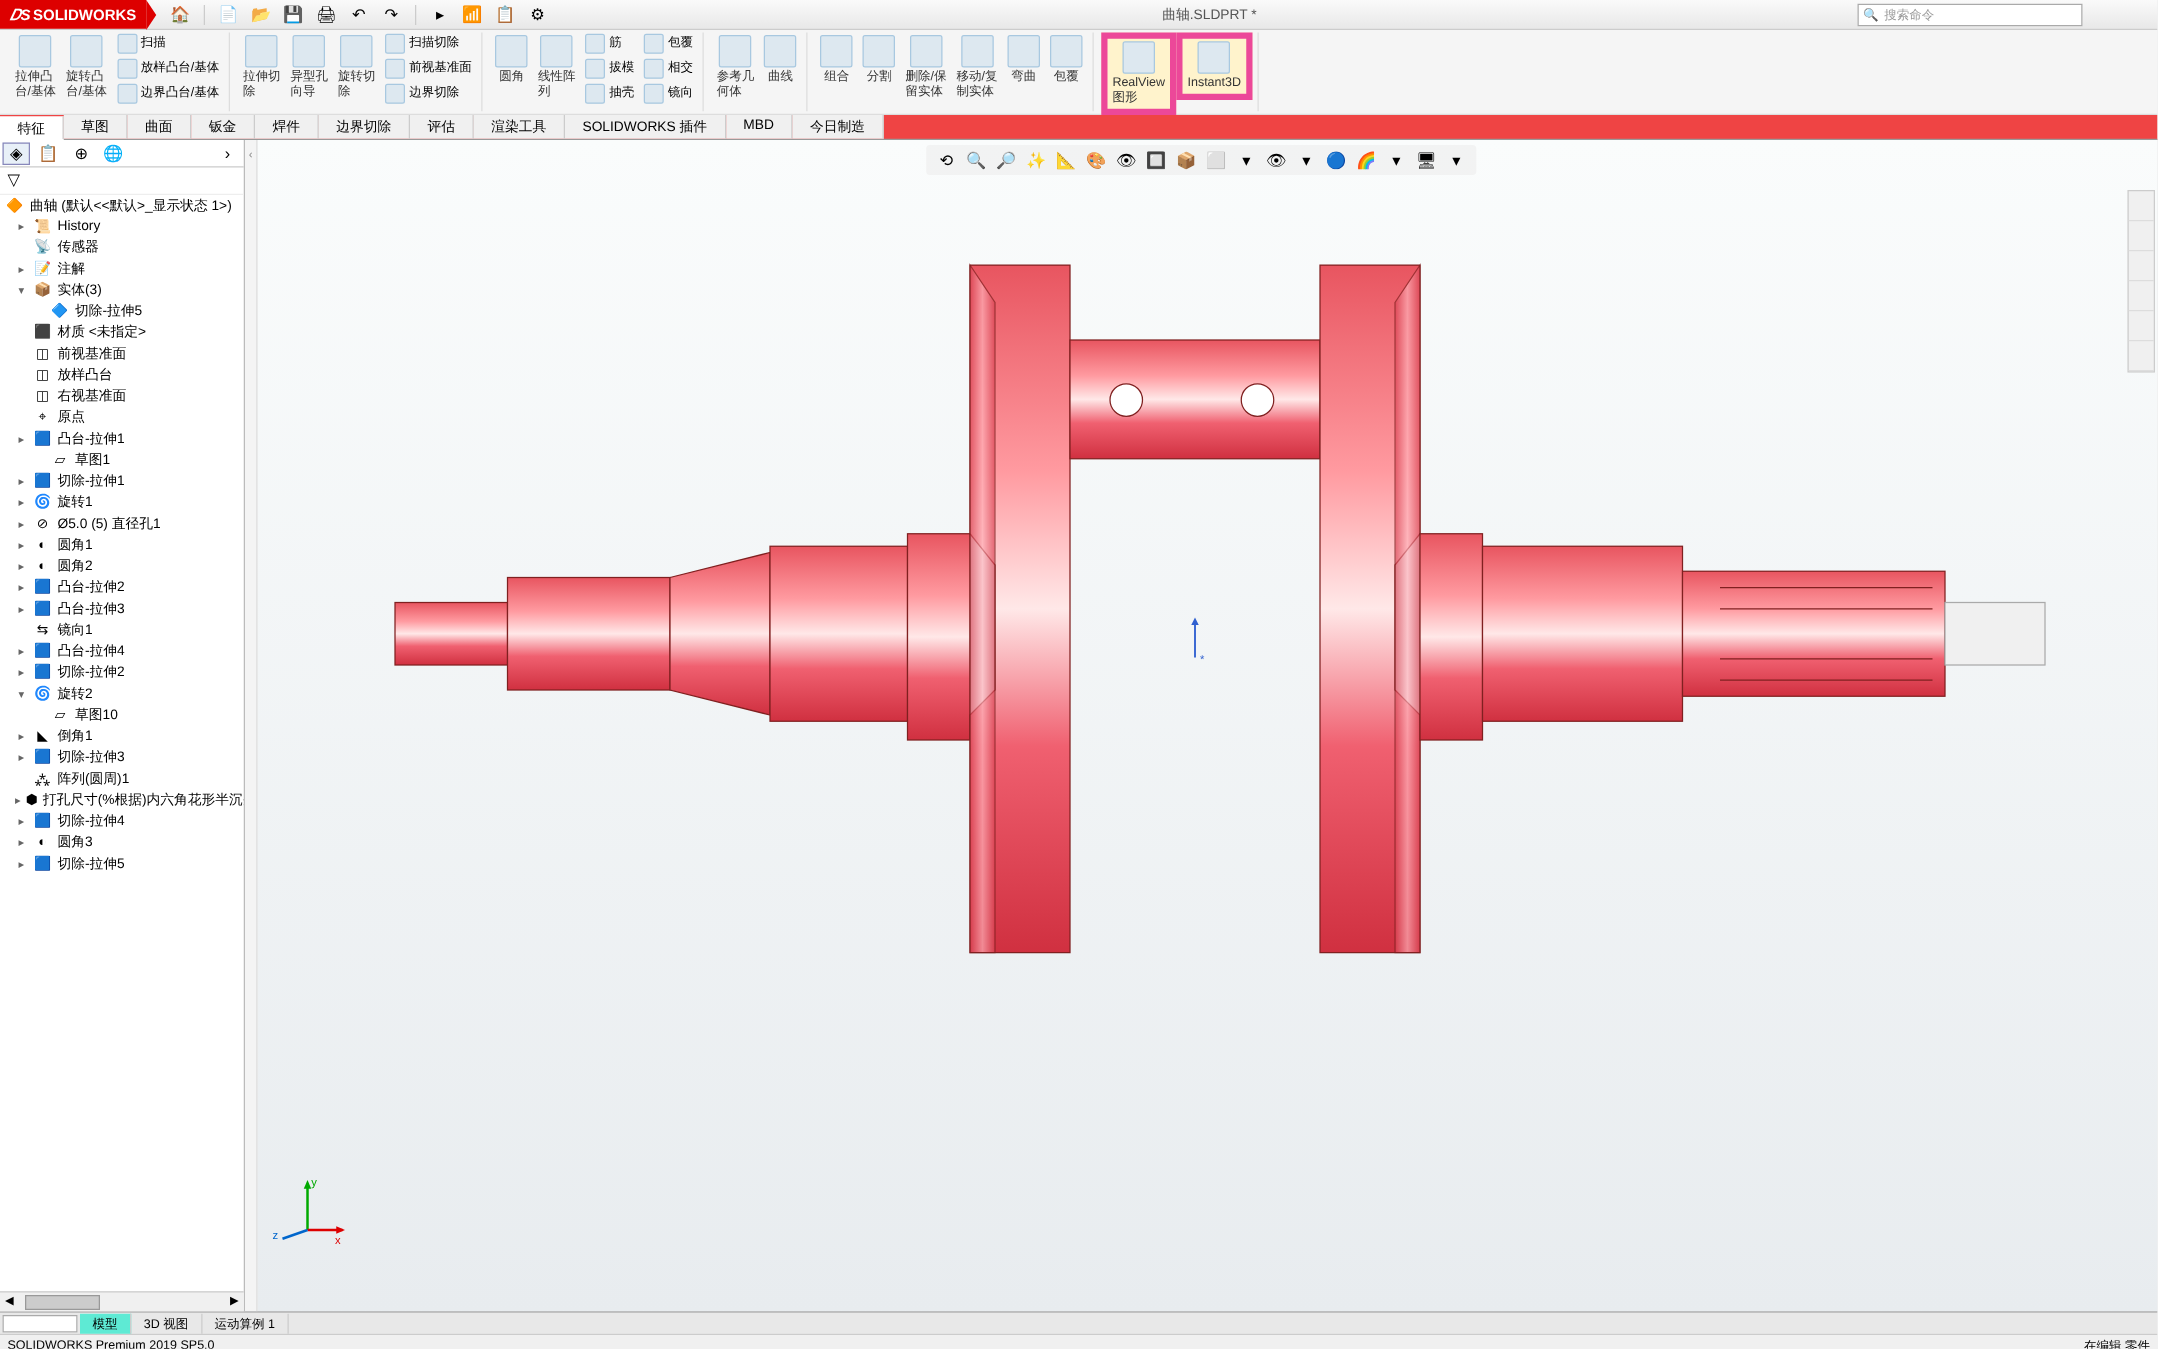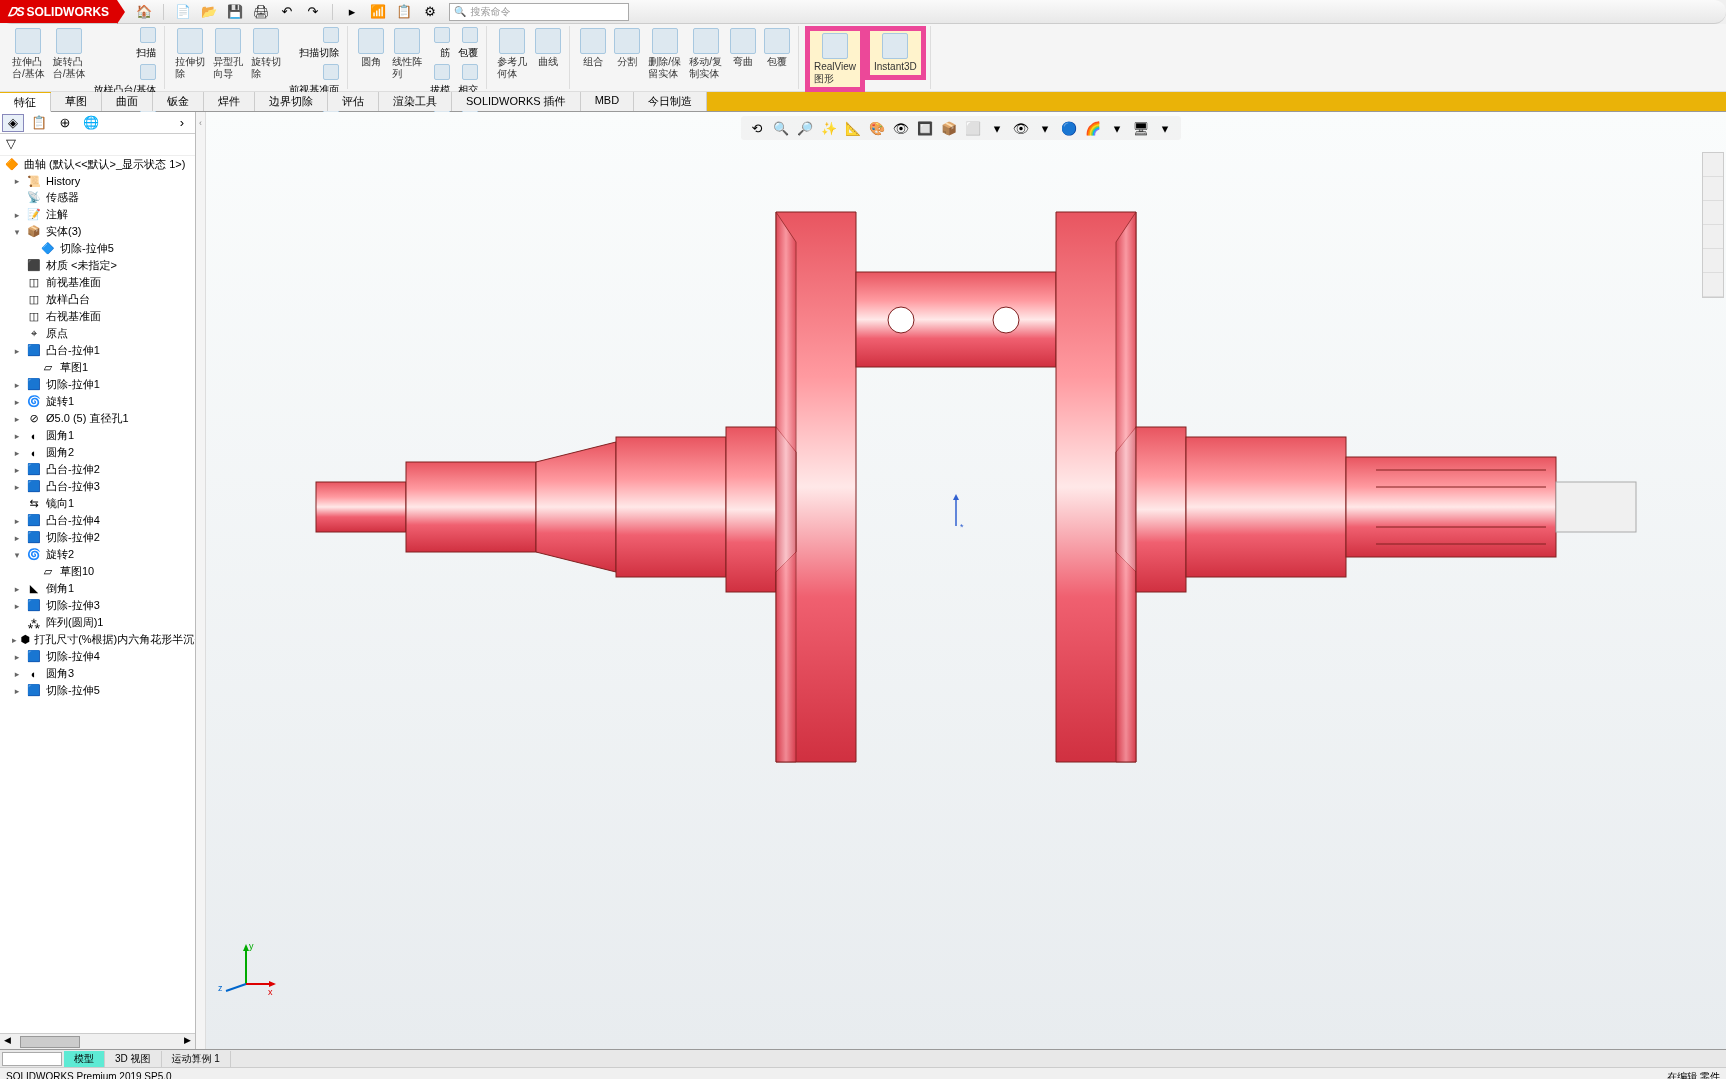--- a/index.html
+++ b/index.html
@@ -1,41 +1,41 @@
 <!DOCTYPE html>
 <html><head>
 <meta charset="utf-8">
 <style>
 * { margin: 0; padding: 0; box-sizing: border-box; font-family: "Microsoft YaHei", Arial, sans-serif; }
 body { width: 1726px; height: 1079px; background: #f0f0f0; overflow: hidden; font-size: 11px; }
 
 
-.title-bar { height: 24px; background: linear-gradient(#fafafa,#e8e8e8); display: flex; align-items: center; border-bottom: 1px solid #ccc; border-radius: 12px; }
+.title-bar { height: 24px; background: linear-gradient(#fafafa,#e8e8e8); display: flex; align-items: center; border-bottom: 1px solid #ccc; }
 .logo { background: #d00; color: #fff; font-weight: bold; padding: 2px 8px; font-size: 12px; display: flex; align-items: center; height: 100%; }
 .logo-arrow { width: 0; height: 0; border-top: 12px solid transparent; border-bottom: 12px solid transparent; border-left: 8px solid #d00; }
 .qat { display: flex; gap: 8px; padding: 0 10px; align-items: center; }
 .qat-btn { width: 18px; height: 18px; display: inline-flex; align-items: center; justify-content: center; cursor: pointer; font-size: 13px; }
 .qat-sep { width: 1px; height: 16px; background: #ccc; margin: 0 2px; }
 .doc-title { flex: 1; text-align: center; font-size: 11px; color: #555; }
 .search-box { width: 180px; height: 18px; border: 1px solid #aaa; background: #fff; font-size: 10px; padding: 0 4px; color: #999; display: flex; align-items: center; }
 .title-spacer { width: 60px; }
 
 
 .ribbon { height: 68px; background: #f5f5f5; border-bottom: 1px solid #ddd; display: flex; padding: 2px 4px; gap: 2px; }
 .rgroup { display: flex; border-right: 1px solid #ddd; padding: 0 4px; align-items: flex-start; }
 .rbtn { display: flex; flex-direction: column; align-items: center; justify-content: flex-start; padding: 2px 4px; cursor: pointer; min-width: 30px; }
 .ricon { width: 26px; height: 26px; background: #dde8f0; border: 1px solid #a8c8e0; border-radius: 2px; margin-bottom: 2px; display: flex; align-items: center; justify-content: center; font-size: 14px; }
 .rlabel { font-size: 10px; text-align: left; line-height: 12px; color: #333; white-space: pre; }
-.rbtn-sm { display: flex; align-items: flex-end; padding: 1px 4px; cursor: pointer; font-size: 10px; gap: 3px; flex-direction: column; }
+.rbtn-sm { display: flex; align-items: flex-start; padding: 1px 4px; cursor: pointer; font-size: 10px; gap: 3px; }
 .ricon-sm { width: 16px; height: 16px; background: #dde8f0; border: 1px solid #a8c8e0; border-radius: 2px; }
 .rcol { display: flex; flex-direction: column; justify-content: center; gap: 2px; }
 .rbtn-lit { background: #fff3cc; border: 5px solid #ec4899; }
 
 
-.tabs { height: 20px; background: #eab308; display: flex; border-bottom: 1px solid #999; }
+.tabs { height: 20px; background: #ef4444; display: flex; border-bottom: 1px solid #999; }
 .tab { padding: 2px 14px; font-size: 11px; border-right: 1px solid #ccc; cursor: pointer; background: #f0f0f0; }
 .tab.active { background: #fff; border-bottom: 1px solid #fff; position: relative; top: 1px; }
 
 
 .main { display: flex; height: 937px; }
 .feature-panel { width: 196px; background: #fff; border-right: 1px solid #bbb; display: flex; flex-direction: column; }
 .fp-tabs { height: 22px; display: flex; border-bottom: 1px solid #ccc; align-items: center; padding: 0 2px; gap: 4px; }
 .fp-tab { width: 22px; height: 18px; display: flex; align-items: center; justify-content: center; cursor: pointer; font-size: 13px; }
 .fp-tab.active { background: #e8f0f8; border: 1px solid #88b; }
 .fp-filter { height: 22px; border-bottom: 1px solid #eee; padding: 2px 6px; font-size: 13px; }
@@ -85,20 +85,21 @@
       <span class="qat-btn">💾</span>
       <span class="qat-btn">🖨</span>
       <span class="qat-btn">↶</span>
       <span class="qat-btn">↷</span>
       <span class="qat-sep"></span>
       <span class="qat-btn">▸</span>
       <span class="qat-btn">📶</span>
       <span class="qat-btn">📋</span>
       <span class="qat-btn">⚙</span>
     </div>
+  <div class="doc-title">曲轴.SLDPRT *</div>
   <div class="search-box">
     <span style="margin-right:4px">🔍</span>
       <span>搜索命令</span>
   </div>
   <div class="title-spacer"></div>
 </div>
 
 <div class="ribbon" id="ribbon">
     <div class="rgroup">
       <div class="rbtn">

